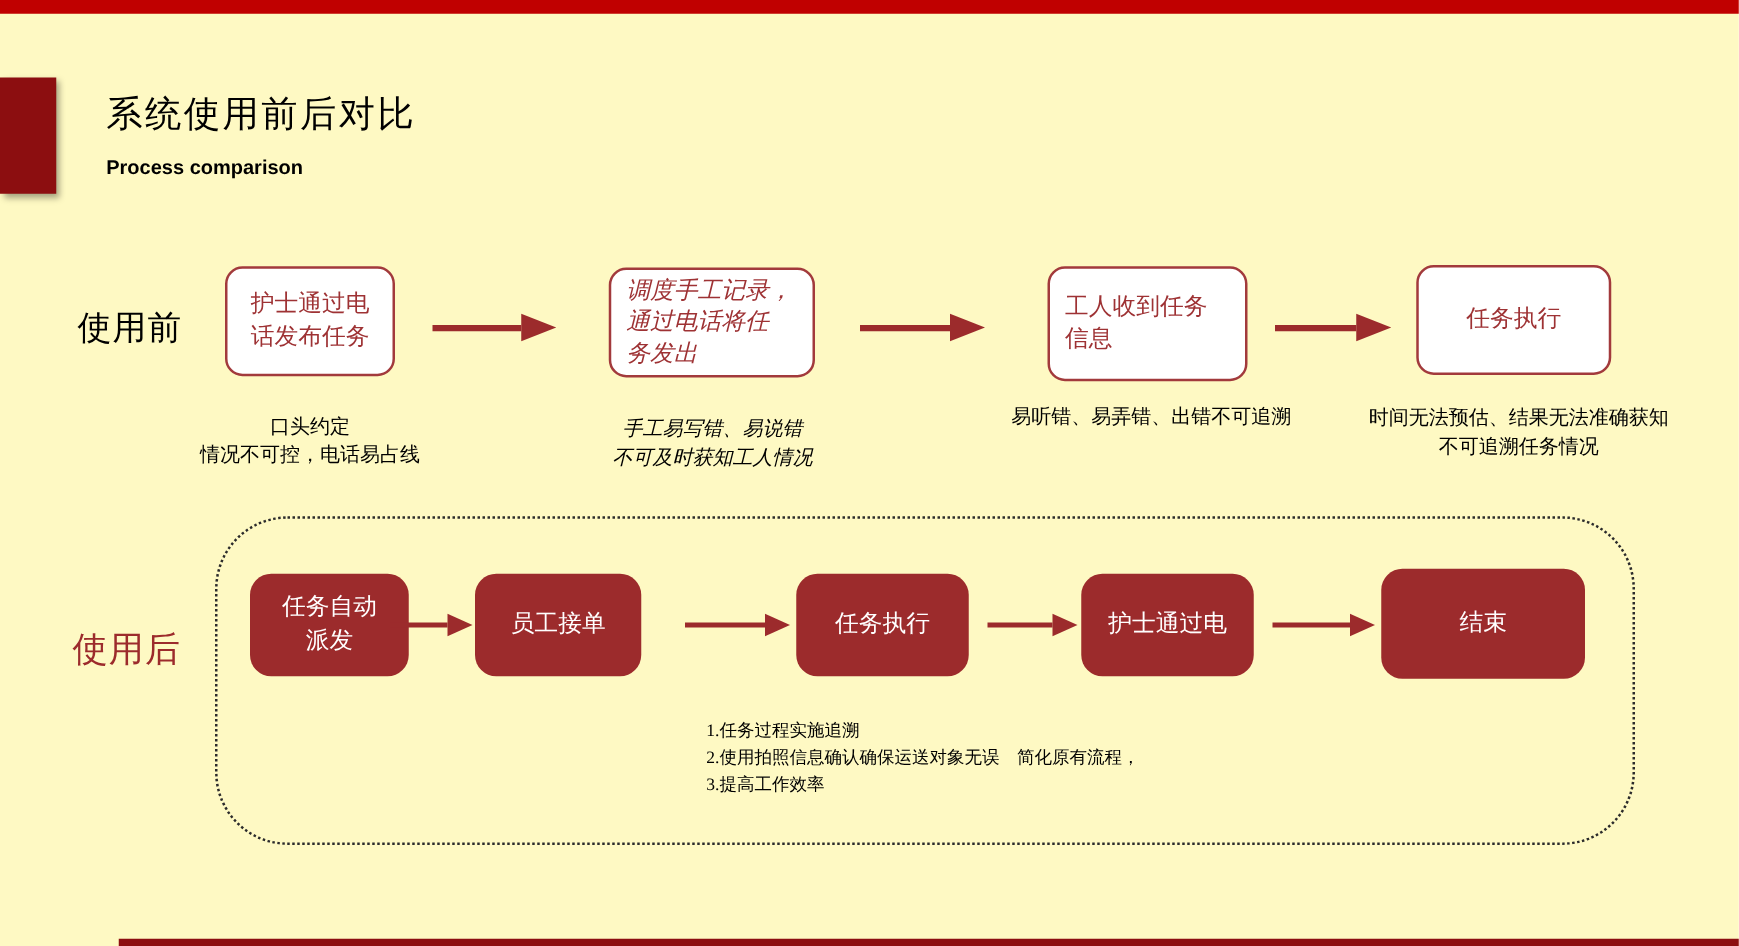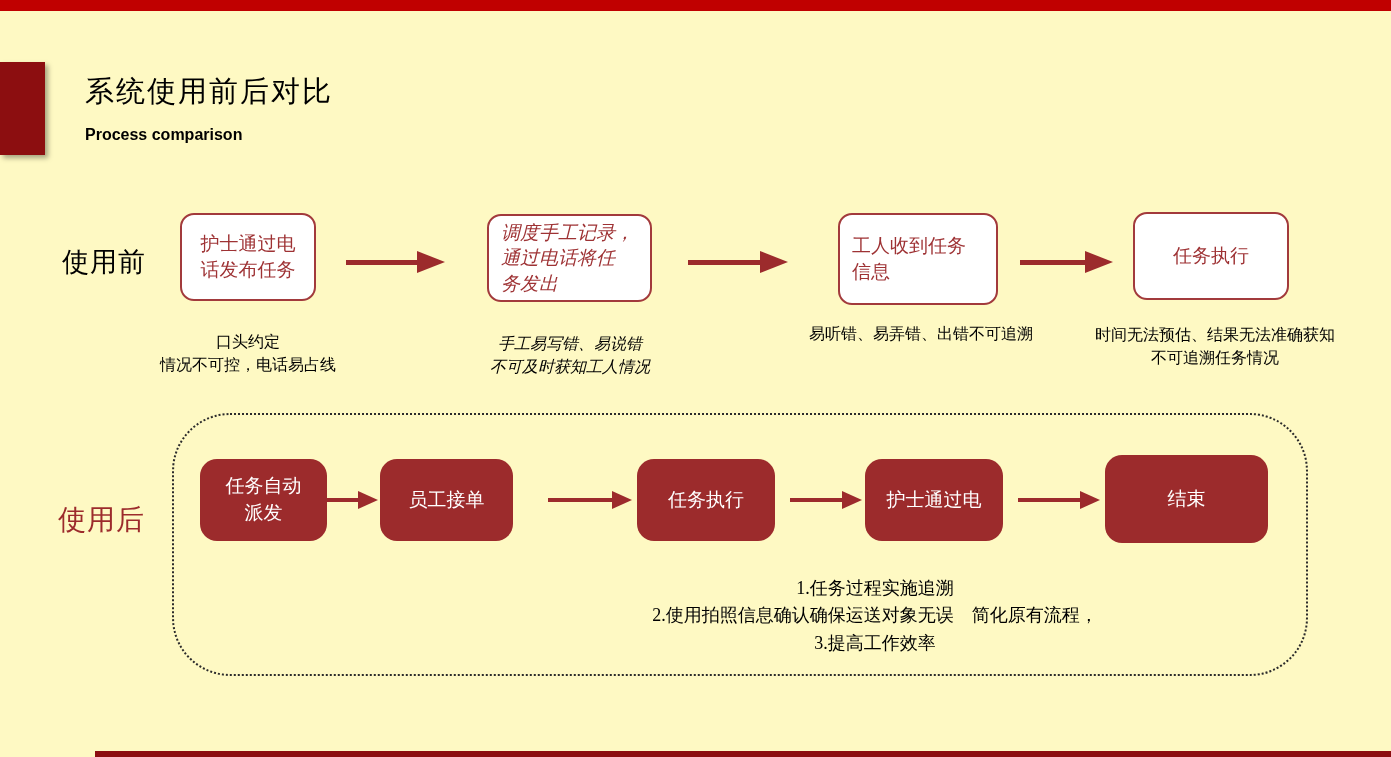--- a/index.html
+++ b/index.html
@@ -69,21 +69,21 @@
           font-size: 19px; line-height: 1.4; white-space: pre-line;
           display: flex; align-items: center; justify-content: center; text-align: center; }
   .fbox1 { left: 200px; top: 459px; width: 127px; height: 82px; }
   .fbox2 { left: 380px; top: 459px; width: 133px; height: 82px; }
   .fbox3 { left: 637px; top: 459px; width: 138px; height: 82px; }
   .fbox4 { left: 865px; top: 459px; width: 138px; height: 82px; }
   .fbox5 { left: 1105px; top: 455px; width: 163px; height: 88px; }
 
   
   .notes { position: absolute; left: 565px; top: 575px; width: 620px; color: #000000;
-           font-size: 18px; line-height: 1.52; white-space: pre-line; text-align: center; }
+           font-size: 14px; line-height: 1.52; white-space: pre-line; text-align: left; }
 </style>
 </head>
 <body>
 
 <div class="stage">
 
   <div class="top-bar"></div>
   <div class="left-square"></div>
   <div class="bottom-bar"></div>
 

